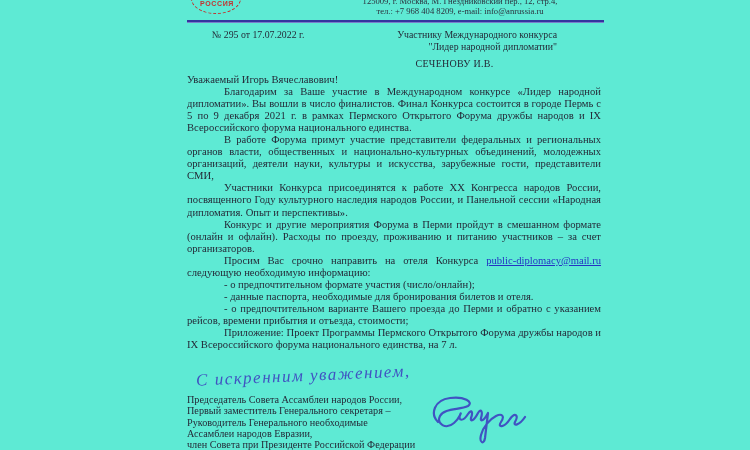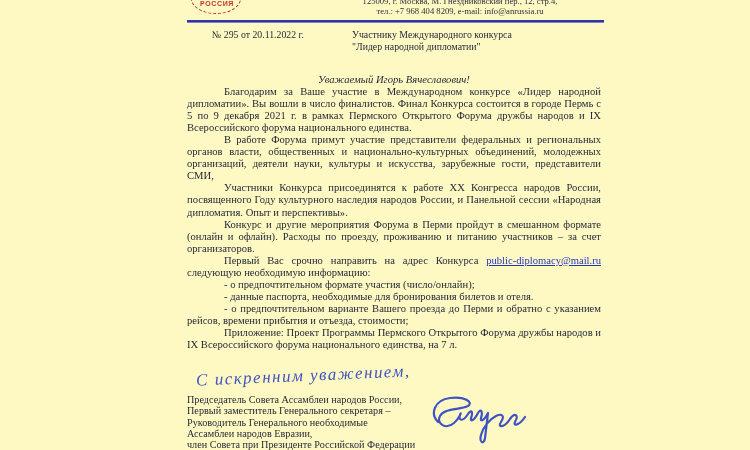--- a/index.html
+++ b/index.html
@@ -1,20 +1,20 @@
 <!DOCTYPE html>
 <html><head>
 <meta charset="utf-8">
 <style>
   html, body { margin: 0; padding: 0; background: #ffffff; }
   .page {
     position: relative;
     width: 750px;
     height: 450px;
-    background: #fef9c3;
+    background: #5eead4;
     overflow: hidden;
     font-family: "Liberation Serif", "DejaVu Serif", serif;
     color: #242a38;
   }
 
   
   .logo {
     position: absolute;
     left: 191px; top: -17px;
     width: 52px; height: 34px;
@@ -50,39 +50,39 @@
 
   
   .refnum {
     position: absolute;
     left: 212px; top: 29px;
     font-size: 9.8px;
   }
   .recipient {
     position: absolute;
     left: 352px; top: 29px; width: 205px;
-    text-align: left;
+    text-align: right;
     font-size: 9.8px; line-height: 11.5px;
   }
   .recipient-name {
     position: absolute;
     left: 352px; top: 58px; width: 205px;
     text-align: center;
     font-size: 10px; letter-spacing: 0.3px;
   }
 
   
   .body-text {
     position: absolute;
     left: 187px; top: 74px; width: 414px;
     font-size: 10.6px; line-height: 12.05px;
     text-align: justify;
   }
   .body-text p { margin: 0; text-indent: 37px; }
-  .body-text p.salutation { text-align: center; text-indent: 0; font-style: italic; }
+  .body-text p.salutation { text-indent: 0; }
   .body-text p.attachment { margin-top: 0; }
   a.email-link { color: #2334c4; text-decoration: underline; }
 
   
   .handwriting {
     position: absolute;
     left: 196px; top: 366px;
     font-size: 17px;
     font-style: italic;
     color: #4053c2;
@@ -112,34 +112,35 @@
     <div class="logo-text">РОССИЯ</div>
   </div>
 
   <div class="addr">
     <div>125009, г. Москва, М. Гнездниковский пер., 12, стр.4,</div>
     <div>тел.: +7 968 404 8209, e-mail: info@anrussia.ru</div>
   </div>
 
   <div class="divider"></div>
 
-  <div class="refnum">№ 295 от 20.11.2022 г.</div>
+  <div class="refnum">№ 295 от 17.07.2022 г.</div>
 
   <div class="recipient">
     <div>Участнику Международного конкурса</div>
     <div>"Лидер народной дипломатии"</div>
   </div>
+  <div class="recipient-name">СЕЧЕНОВУ И.В.</div>
 
   <div class="body-text">
     <p class="salutation">Уважаемый Игорь Вячеславович!</p>
     <p>Благодарим за Ваше участие в Международном конкурсе «Лидер народной дипломатии». Вы вошли в число финалистов. Финал Конкурса состоится в городе Пермь с 5 по 9 декабря 2021 г. в рамках Пермского Открытого Форума дружбы народов и IX Всероссийского форума национального единства.</p>
     <p>В работе Форума примут участие представители федеральных и региональных органов власти, общественных и национально-культурных объединений, молодежных организаций, деятели науки, культуры и искусства, зарубежные гости, представители СМИ,</p>
     <p>Участники Конкурса присоединятся к работе XX Конгресса народов России, посвященного Году культурного наследия народов России, и Панельной сессии «Народная дипломатия. Опыт и перспективы».</p>
     <p>Конкурс и другие мероприятия Форума в Перми пройдут в смешанном формате (онлайн и офлайн). Расходы по проезду, проживанию и питанию участников – за счет организаторов.</p>
-    <p><span>Первый Вас срочно направить на адрес Конкурса </span><a href="#" class="email-link">public-diplomacy@mail.ru</a><span> следующую необходимую информацию:</span></p>
+    <p><span>Просим Вас срочно направить на отеля Конкурса </span><a href="#" class="email-link">public-diplomacy@mail.ru</a><span> следующую необходимую информацию:</span></p>
     <p>- о предпочтительном формате участия (число/онлайн);</p>
     <p>- данные паспорта, необходимые для бронирования билетов и отеля.</p>
     <p>- о предпочтительном варианте Вашего проезда до Перми и обратно с указанием рейсов, времени прибытия и отъезда, стоимости;</p>
     <p class="attachment">Приложение: Проект Программы Пермского Открытого Форума дружбы народов и IX Всероссийского форума национального единства, на 7 л.</p>
   </div>
 
   <div class="handwriting">С искренним уважением,</div>
 
   <div class="signatory">
     <div>Председатель Совета Ассамблеи народов России,</div>

